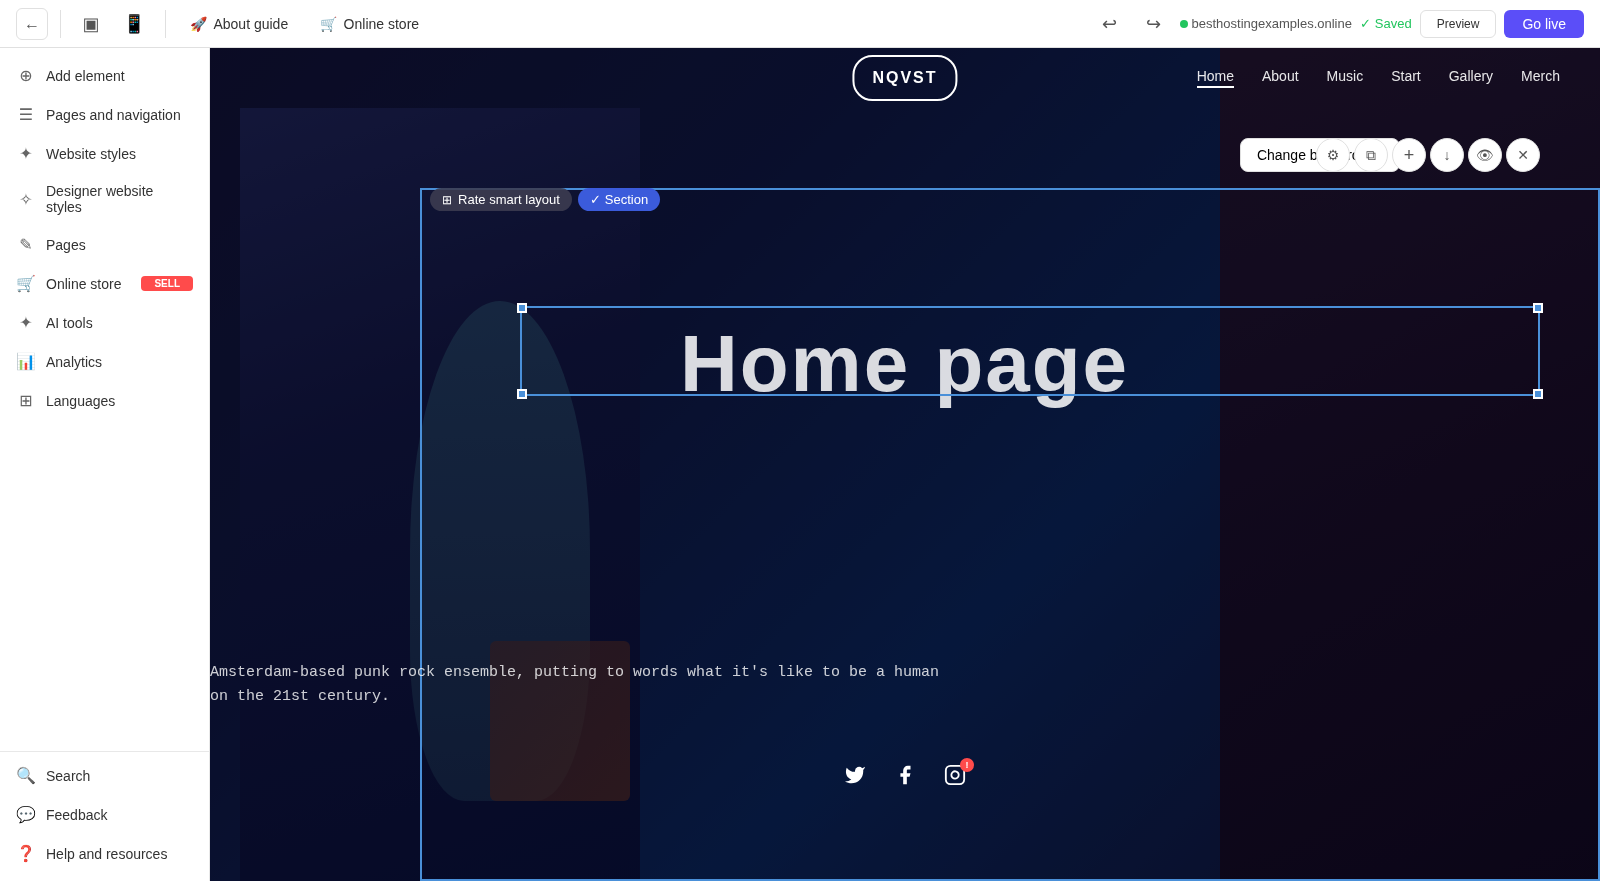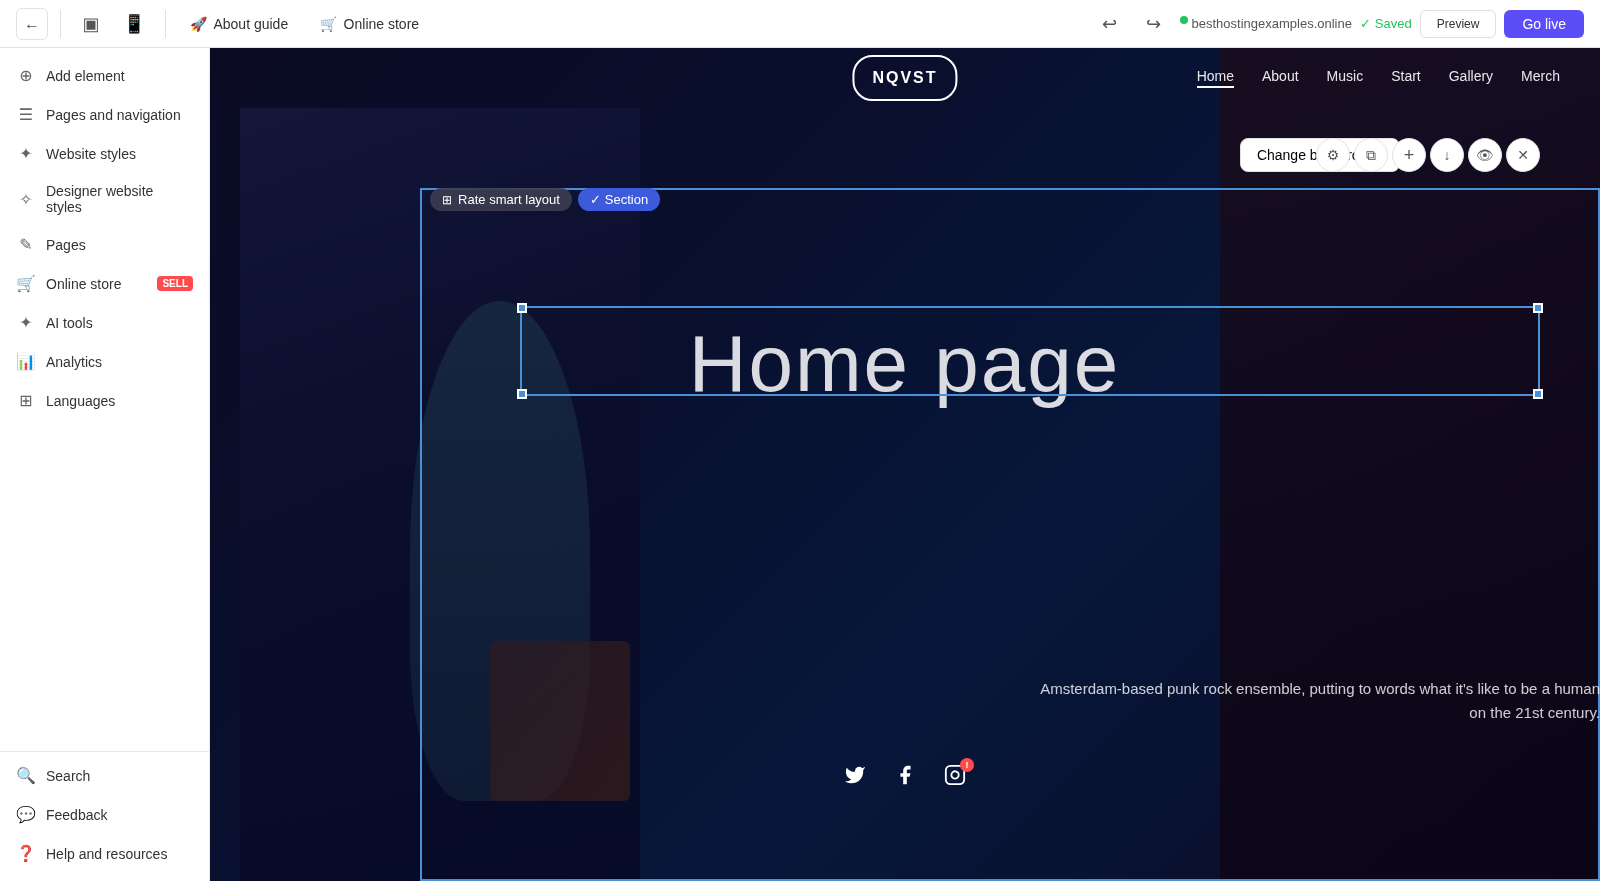--- a/index.html
+++ b/index.html
@@ -41,21 +41,21 @@
       border-radius: 6px;
       border: none; background: transparent;
       cursor: pointer; font-size: 14px; color: #333; font-weight: 500;
     }
     .topbar-spacer { flex: 1; }
     .topbar-right {
       display: flex; align-items: center; gap: 8px;
     }
     .topbar-domain {
       font-size: 13px; color: #555;
-      display: flex; gap: 4px;
+      display: flex; align-items: center; gap: 4px;
     }
     .topbar-domain-dot { width: 8px; height: 8px; border-radius: 50%; background: #22c55e; }
     .topbar-saved {
       display: flex; align-items: center; gap: 4px;
       font-size: 13px; color: #22c55e; font-weight: 500;
     }
     .topbar-preview {
       padding: 6px 16px;
       border-radius: 6px;
       border: 1px solid #e0e0e0;
@@ -99,21 +99,21 @@
       border-radius: 0;
       position: relative;
     }
     .sidebar-item .icon { font-size: 16px; color: #666; width: 20px; text-align: center; }
     .sidebar-item .label { font-size: 14px; }
     .sidebar-sell-badge {
       background: #ff4b4b;
       color: #fff;
       font-size: 10px;
       font-weight: 700;
-      padding: 2px 5px;
+      padding: 2px 13px;
       border-radius: 4px;
       margin-left: auto;
     }
 
     
     .canvas-area {
       flex: 1;
       overflow: hidden;
       position: relative;
       background: #555;
@@ -276,37 +276,38 @@
       pointer-events: none;
     }
 
     
     .home-page-title {
       position: absolute;
       top: 270px;
       left: 0; right: 1px;
       text-align: center;
       font-size: 80px;
-      font-weight: 400;
+      font-weight: 700;
       color: rgba(255,255,255,0.85);
       letter-spacing: 2px;
       z-index: 12;
       pointer-events: none;
     }
 
     
     .site-subtitle {
       position: absolute;
-      bottom: 156px;
+      bottom: 172px;
       left: 0; right: 0;
-      text-align: right;
+      text-align: left;
       color: rgba(255,255,255,0.8);
       font-size: 15px;
       line-height: 1.6;
       z-index: 12;
+      font-family: Liberation Mono, monospace;
     }
 
     
     .social-icons {
       position: absolute;
       bottom: 90px;
       left: 0; right: 0;
       display: flex;
       justify-content: center;
       gap: 28px;

